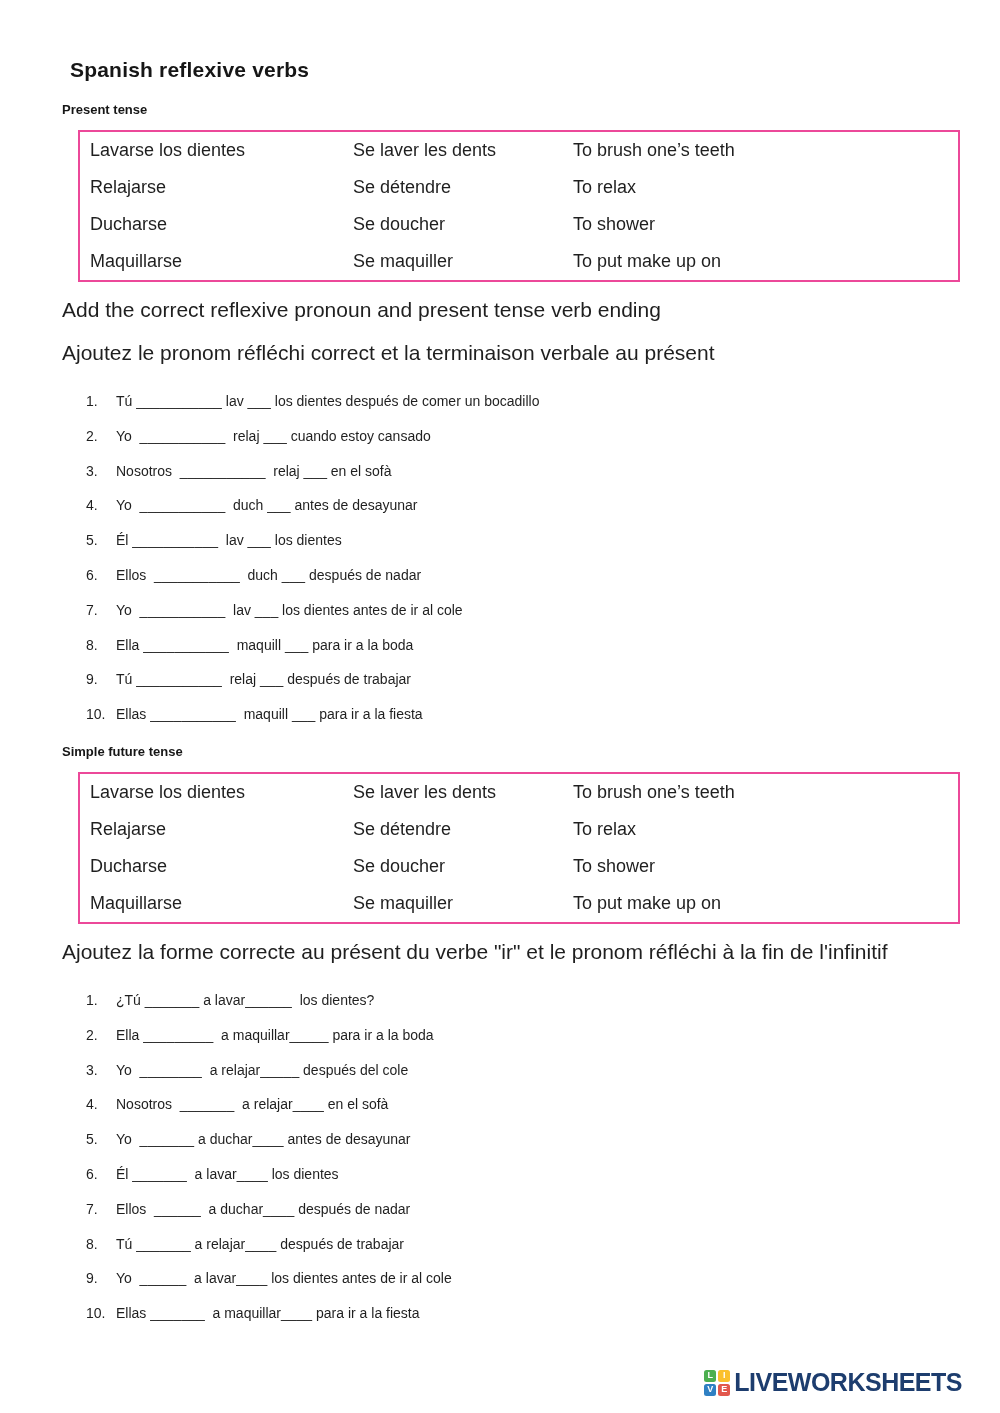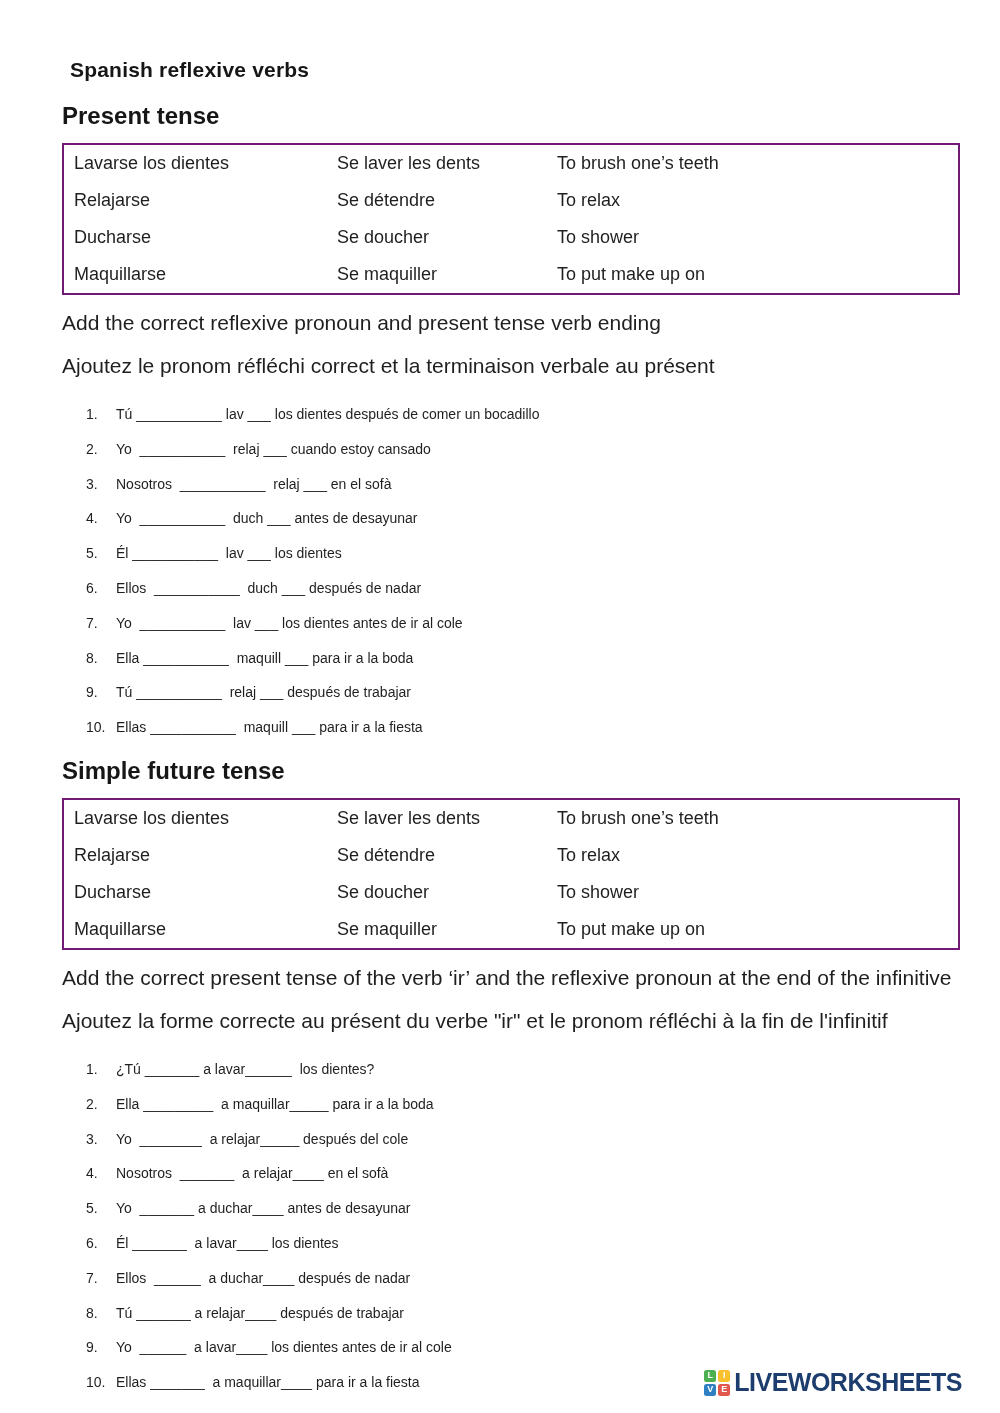--- a/index.html
+++ b/index.html
@@ -15,27 +15,27 @@
   .doc {
     position:absolute; inset:0;
     padding:58px 40px 0 62px;
     box-sizing:border-box;
   }
   h1 {
     font-size:21px; font-weight:bold;
     margin:0 0 20px 8px; letter-spacing:.2px; color:#161616;
   }
   h2 {
-    font-size:24px; font-weight:bold;
+    font-size:13px; font-weight:bold;
     margin:0 0 13px 0; color:#161616;
   }
   h2.second { margin-top:12px; }
   .vocab-table {
-    border:2px solid #701a75;
-    margin:0 0 16px 0;
+    border:2px solid #ec4899;
+    margin:0 0 16px 16px;
   }
   .trow {
     display:grid;
     grid-template-columns:263px 220px 1fr;
     height:37px;
     align-items:center;
     padding-left:10px;
     font-size:18px;
   }
   .instr {
@@ -144,21 +144,20 @@
         <span>Se doucher</span>
         <span>To shower</span>
       </div>
       <div class="trow">
         <span>Maquillarse</span>
         <span>Se maquiller</span>
         <span>To put make up on</span>
       </div>
     </div>
 
-    <p class="instr">Add the correct present tense of the verb ‘ir’ and the reflexive pronoun at the end of the infinitive</p>
     <p class="instr">Ajoutez la forme correcte au présent du verbe "ir" et le pronom réfléchi à la fin de l'infinitif</p>
 
     <div class="items">
       <div class="item"><span class="num">1.</span><span class="txt">¿Tú _______ a lavar______  los dientes?</span></div>
       <div class="item"><span class="num">2.</span><span class="txt">Ella _________  a maquillar_____ para ir a la boda</span></div>
       <div class="item"><span class="num">3.</span><span class="txt">Yo  ________  a relajar_____ después del cole</span></div>
       <div class="item"><span class="num">4.</span><span class="txt">Nosotros  _______  a relajar____ en el sofà</span></div>
       <div class="item"><span class="num">5.</span><span class="txt">Yo  _______ a duchar____ antes de desayunar</span></div>
       <div class="item"><span class="num">6.</span><span class="txt">Él _______  a lavar____ los dientes</span></div>
       <div class="item"><span class="num">7.</span><span class="txt">Ellos  ______  a duchar____ después de nadar</span></div>

